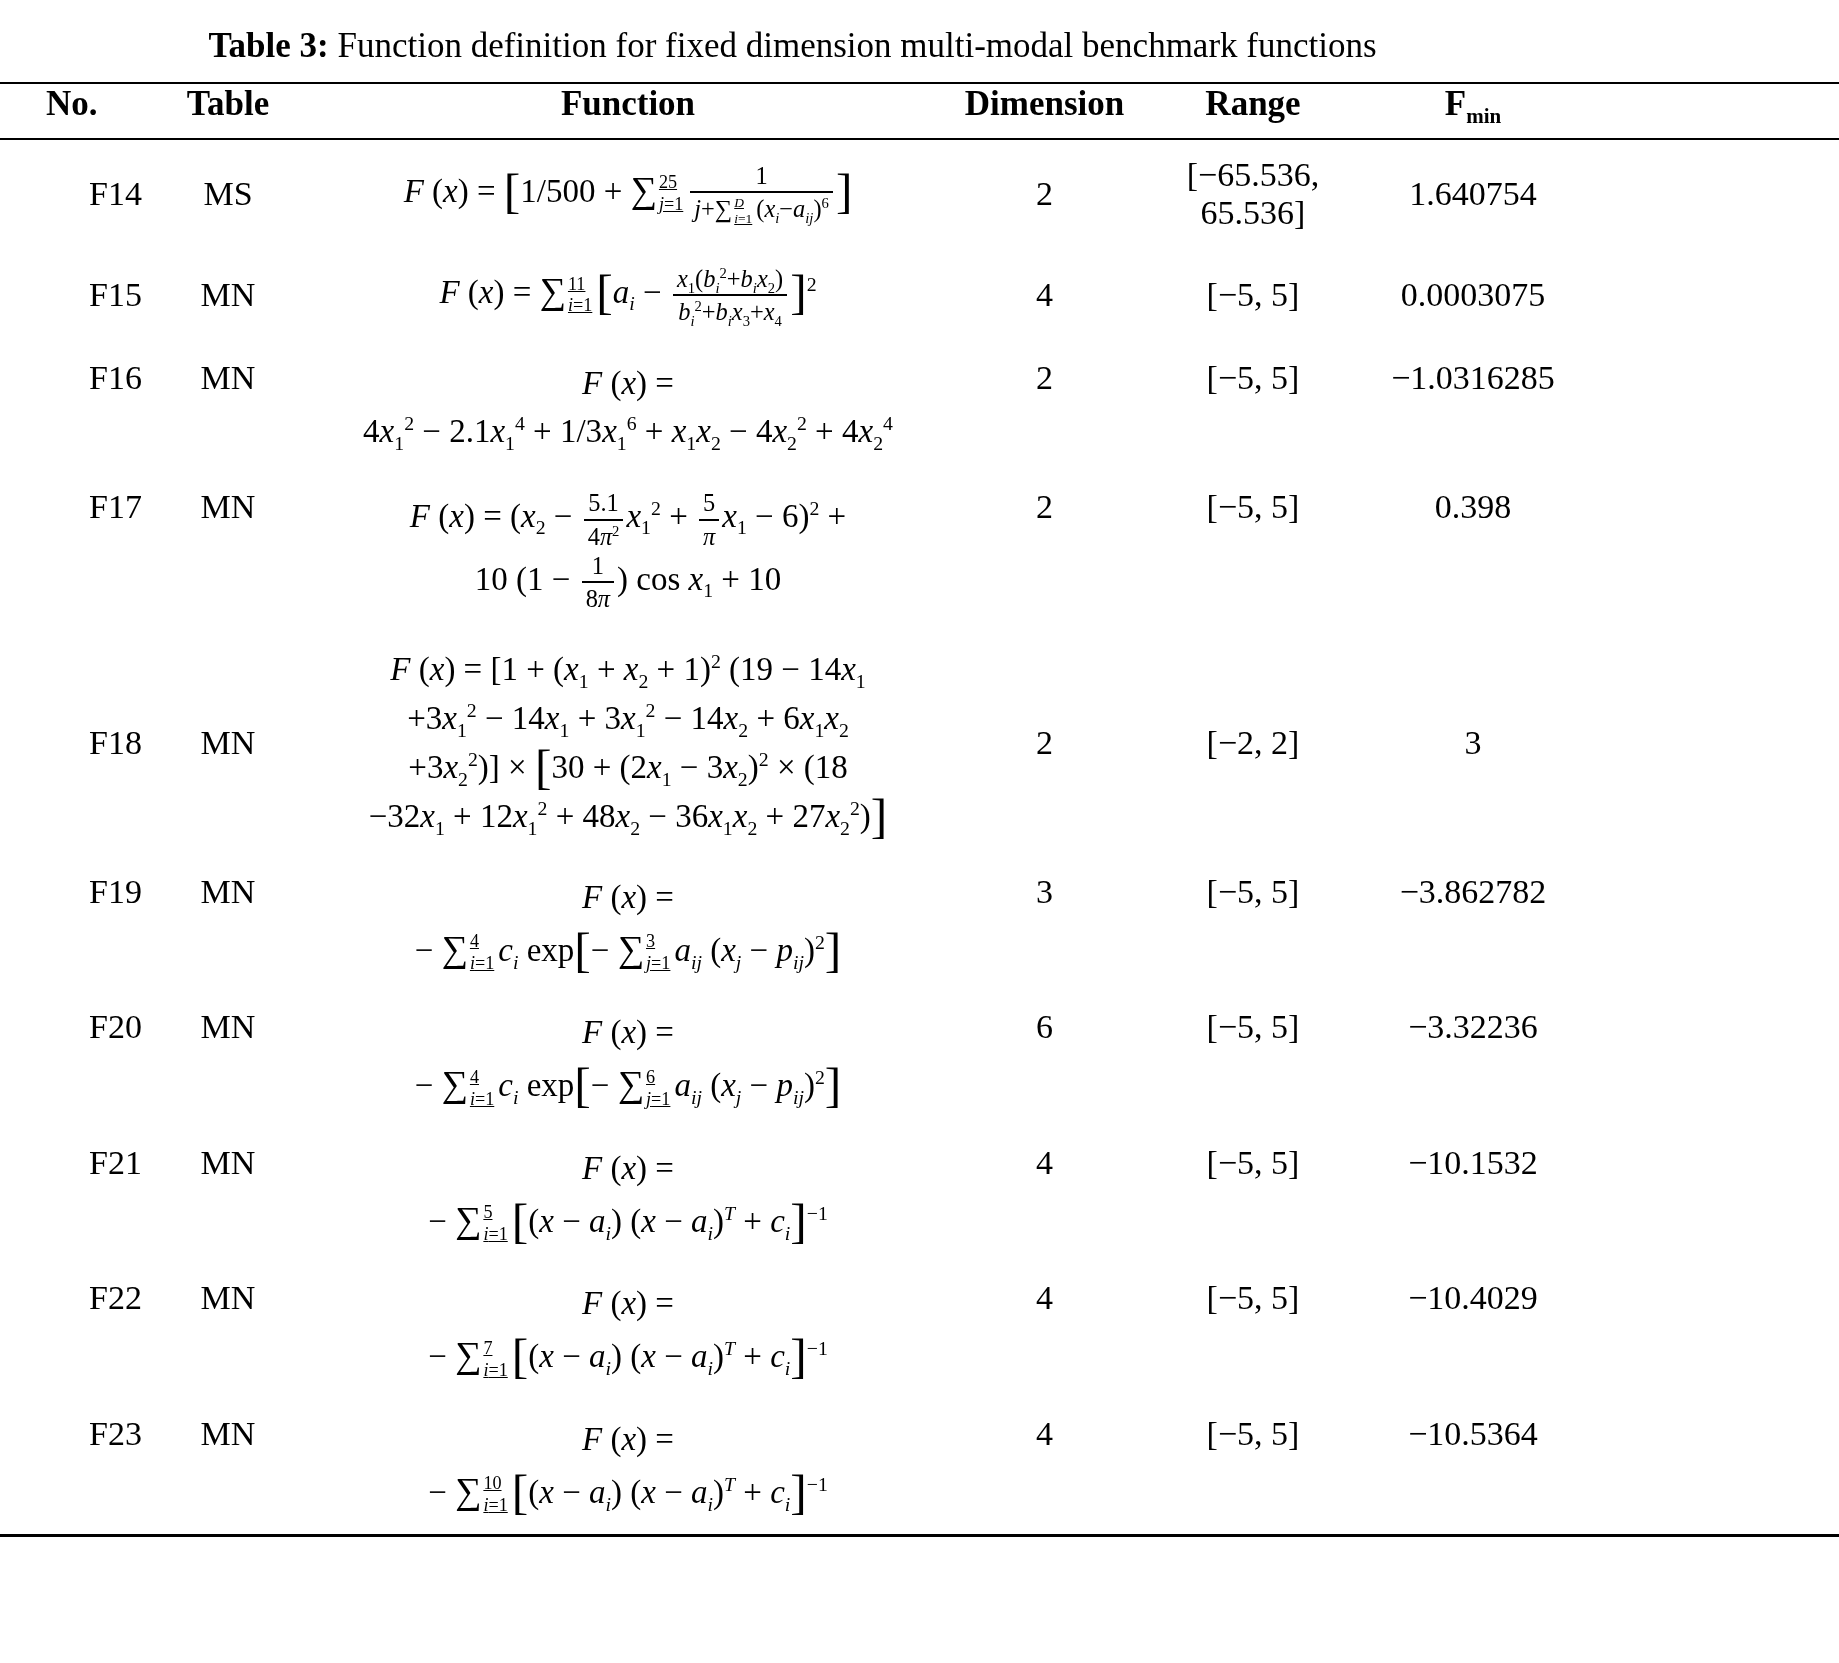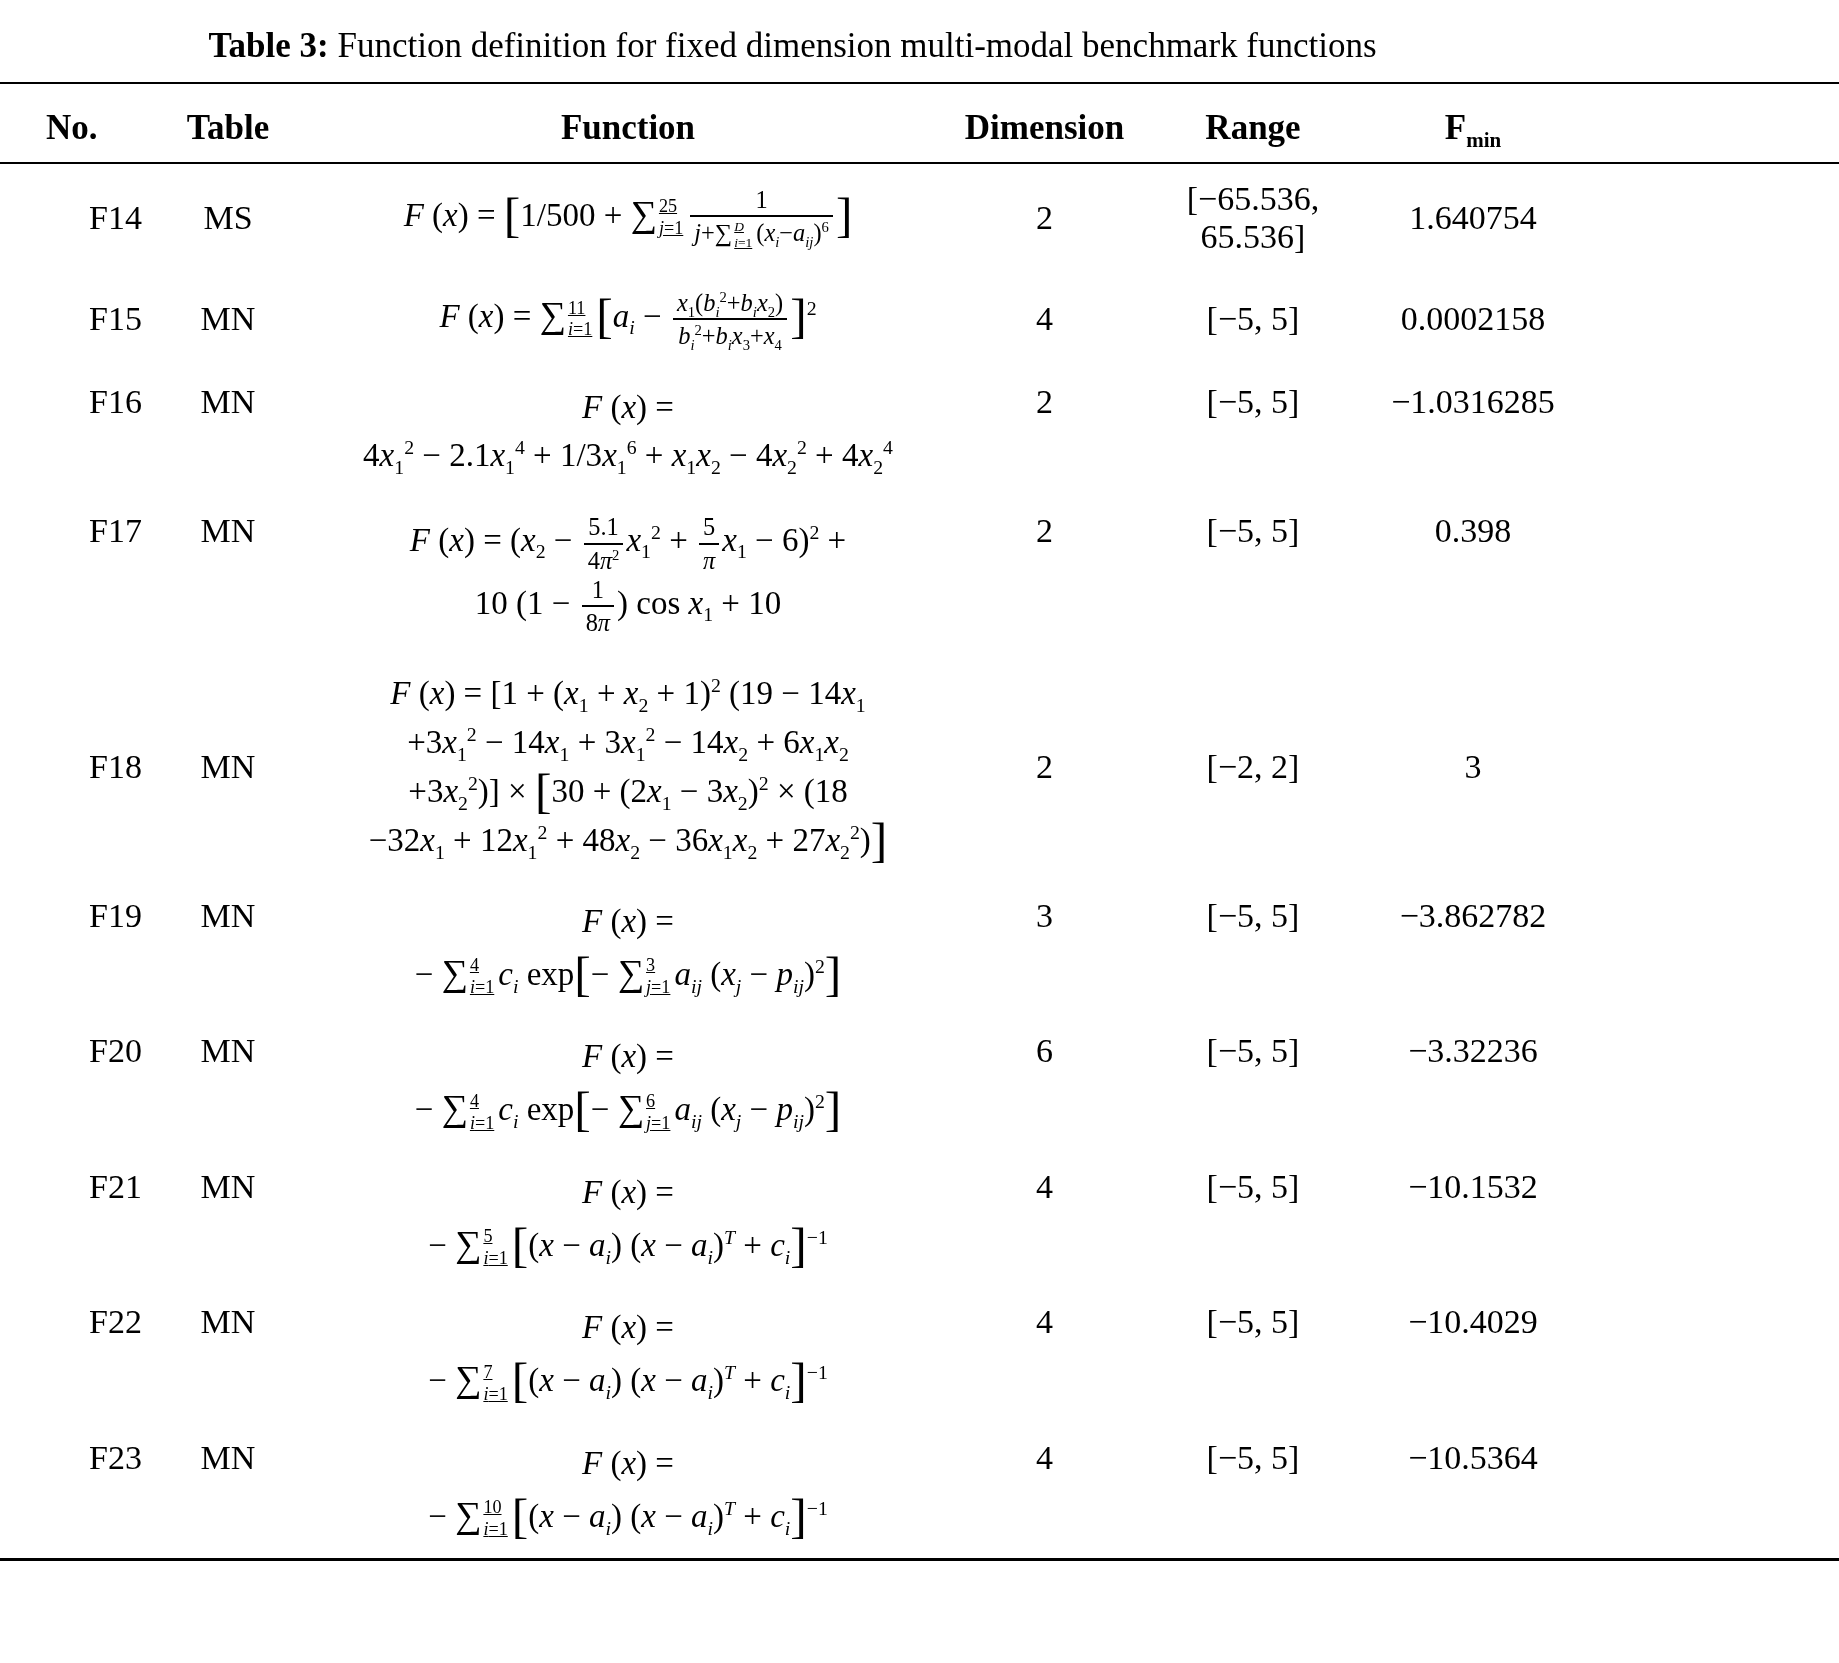--- a/index.html
+++ b/index.html
@@ -23,21 +23,21 @@
 
   table {
     border-collapse: collapse;
     width: 100%;
     table-layout: fixed;
     font-size: 34px;
   }
   th {
     font-weight: bold;
     font-size: 35px;
-    padding: 24px 0 14px 0;
+    padding: 0 0 14px 0;
     border-bottom: 2px solid #000;
     text-align: center;
     vertical-align: middle;
   }
   td { padding: 16px 0; text-align: center; }
   tr.va-mid td { vertical-align: middle; }
   tr.va-top td { vertical-align: top; }
 
   td.c-no { text-align: right; padding-left: 46px; font-weight: normal; }
   th.c-no { text-align: left; padding-left: 46px; }
@@ -119,21 +119,21 @@
         <td class="c-range">[−65.536, 65.536]</td>
         <td class="c-fmin">1.640754</td>
       </tr>
 
       <tr class="va-mid">
         <td class="c-no">F15</td>
         <td class="c-type">MN</td>
         <td class="c-fn math"><i>F</i> (<i>x</i>) = <span class="sum">∑</span><span class="sl"><span>11</span><span><i>i</i>=1</span></span><span class="bg">[</span><i>a</i><sub><i>i</i></sub> − <span class="frac"><span class="fn"><i>x</i><sub>1</sub>(<i>b</i><sub><i>i</i></sub><sup>2</sup>+<i>b</i><sub><i>i</i></sub><i>x</i><sub>2</sub>)</span><span class="fd"><i>b</i><sub><i>i</i></sub><sup>2</sup>+<i>b</i><sub><i>i</i></sub><i>x</i><sub>3</sub>+<i>x</i><sub>4</sub></span></span><span class="bg">]</span><sup>2</sup></td>
         <td class="c-dim">4</td>
         <td class="c-range">[−5, 5]</td>
-        <td class="c-fmin">0.0002158</td>
+        <td class="c-fmin">0.0003075</td>
       </tr>
 
       <tr class="va-top">
         <td class="c-no">F16</td>
         <td class="c-type">MN</td>
         <td class="c-fn math">
             <span class="fl"><i>F</i> (<i>x</i>) =</span>
             <span class="fl">4<i>x</i><sub>1</sub><sup>2</sup> − 2.1<i>x</i><sub>1</sub><sup>4</sup> + 1/3<i>x</i><sub>1</sub><sup>6</sup> + <i>x</i><sub>1</sub><i>x</i><sub>2</sub> − 4<i>x</i><sub>2</sub><sup>2</sup> + 4<i>x</i><sub>2</sub><sup>4</sup></span>
           </td>
         <td class="c-dim">2</td>

